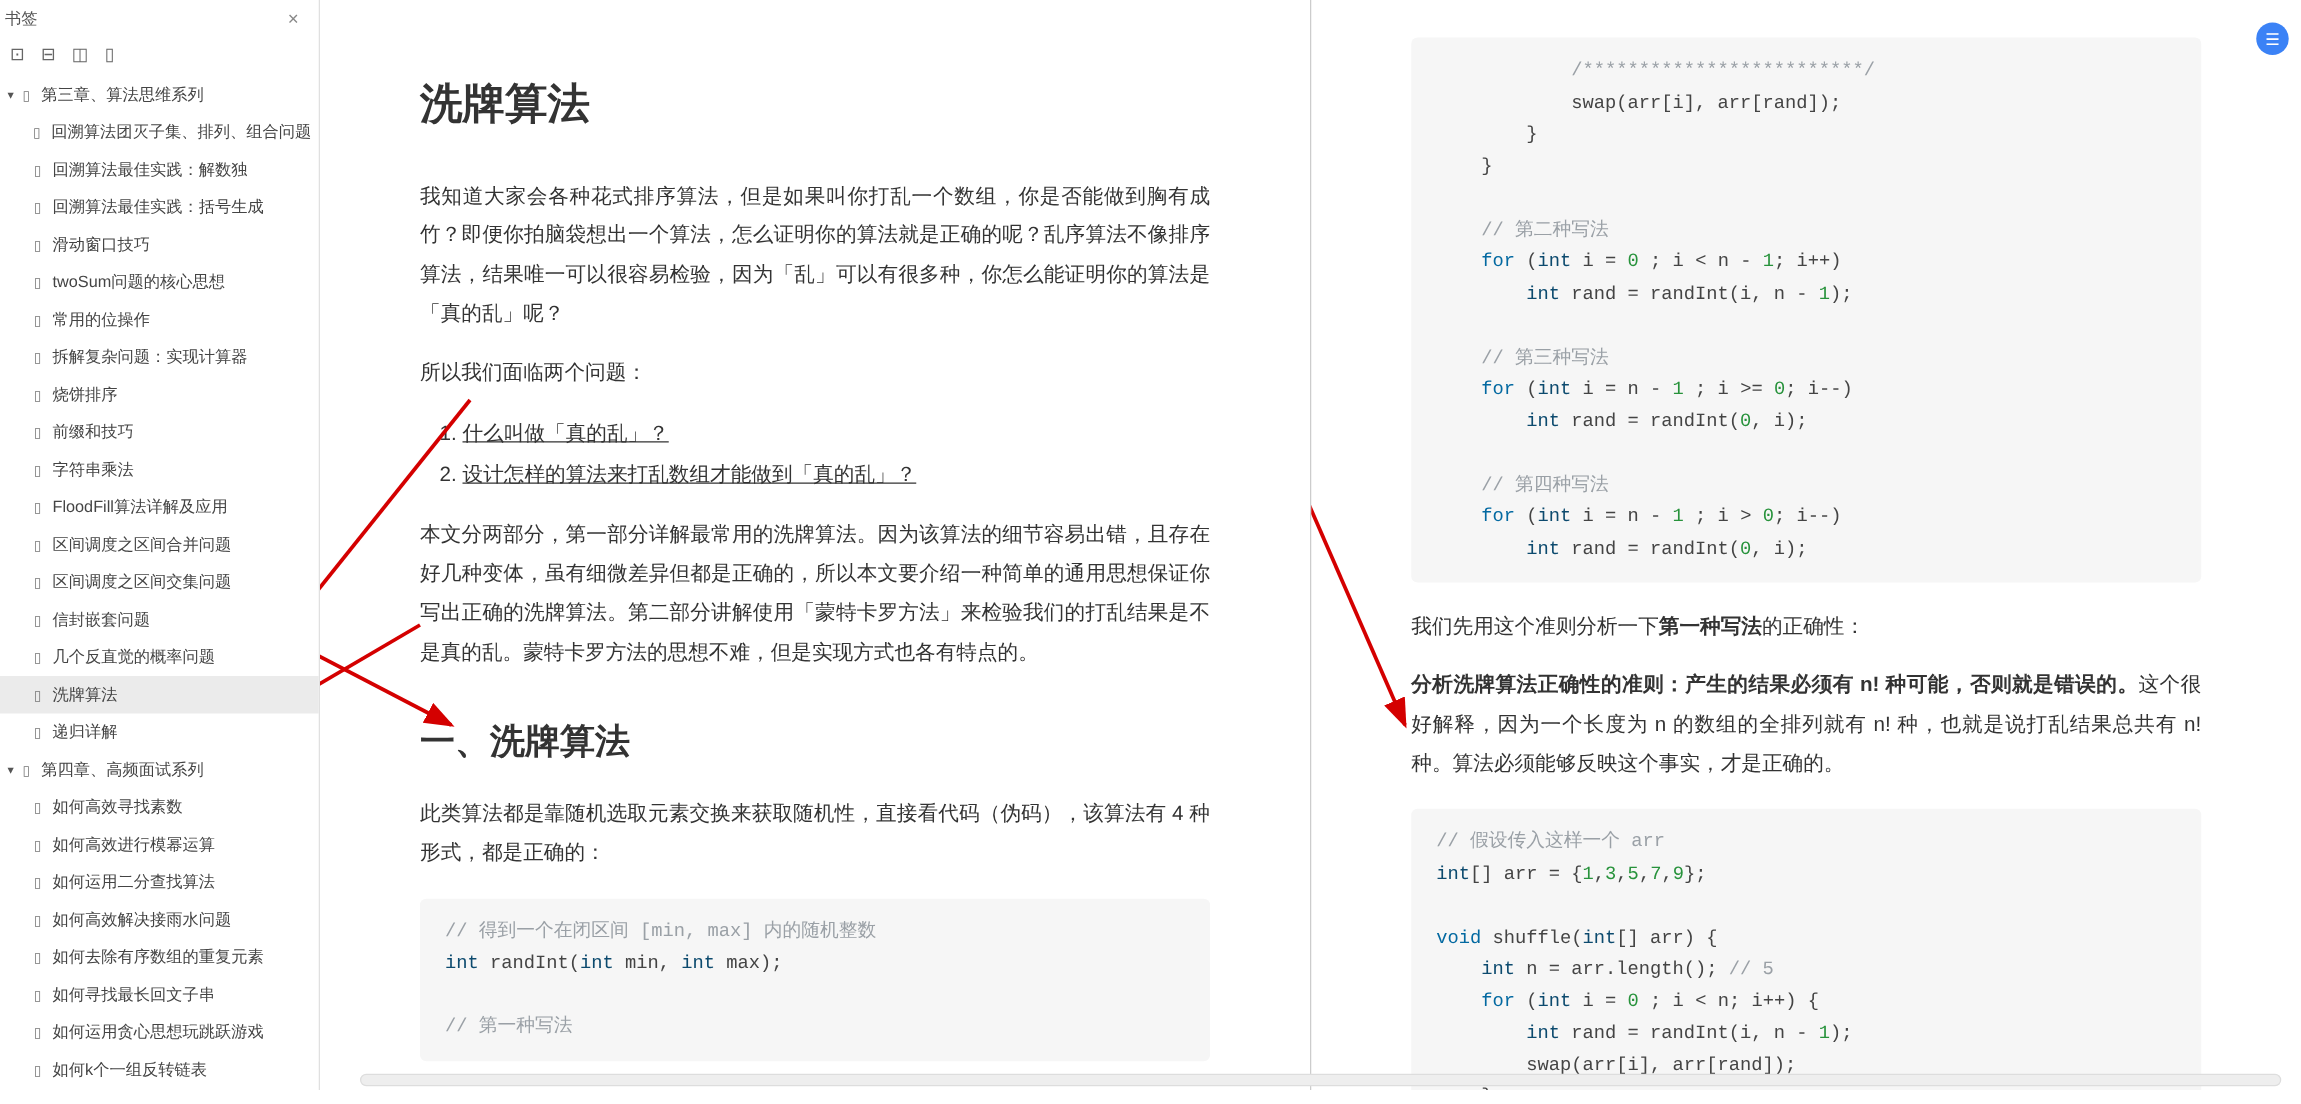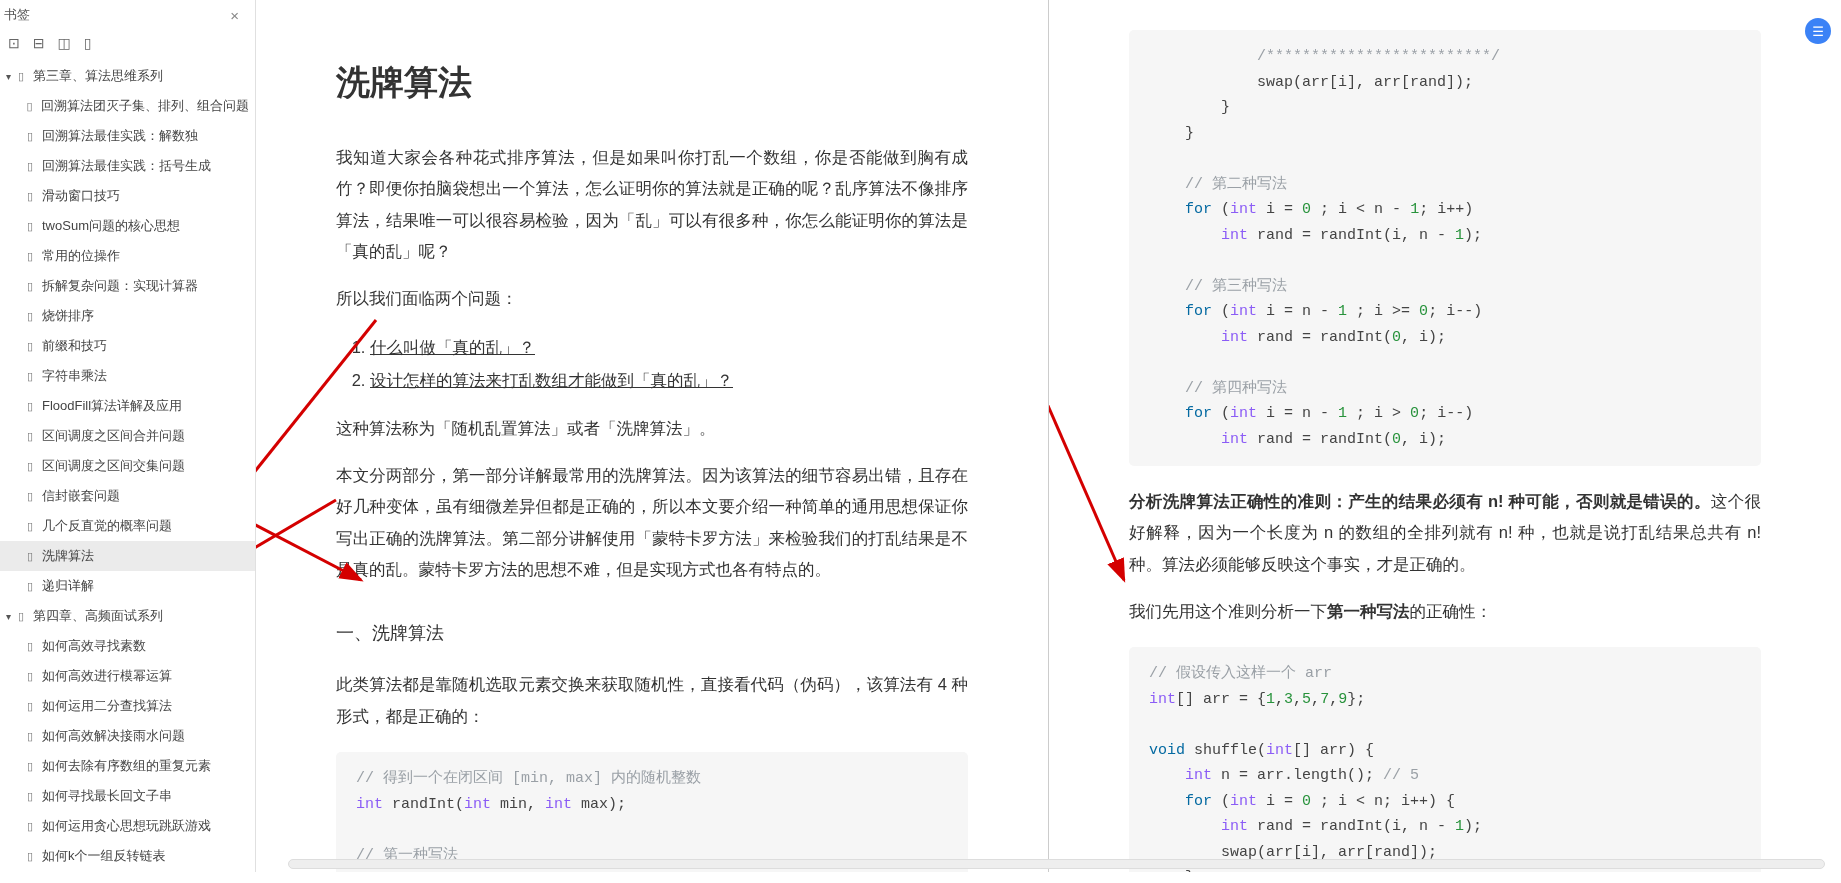--- a/index.html
+++ b/index.html
@@ -70,38 +70,38 @@
   position: relative;
 }
 .page {
   flex: 1;
   padding: 60px 80px 20px 80px;
   overflow: hidden;
   position: relative;
 }
 .divider { width: 1px; background: #ccc; }
 h1.title { font-size: 34px; font-weight: 700; margin-bottom: 36px; }
-h2.section { font-size: 18px; font-weight: 400; margin: 36px 0 24px; }
+h2.section { font-size: 28px; font-weight: 700; margin: 36px 0 24px; }
 p.para { font-size: 16.5px; line-height: 1.9; margin: 16px 0; text-align: justify; }
 ol.qs { margin: 14px 0 14px 34px; font-size: 16.5px; line-height: 2; text-decoration: underline; }
 .codeblock {
   background: #f6f6f6;
   border-radius: 5px;
   padding: 14px 20px;
   margin: 20px 0;
   font-family: "SF Mono", Consolas, "Courier New", monospace;
   font-size: 15px;
   line-height: 1.7;
   white-space: pre;
   color: #444;
   overflow-x: auto;
 }
 .c-comment { color: #9aa0a6; }
 .c-kw { color: #0369a1; }
-.c-type { color: #8b5cf6; }
+.c-type { color: #0c4a6e; }
 .c-num { color: #27923b; }
 strong { font-weight: 700; }
 
 .arrow {
   position: absolute;
   pointer-events: none;
 }
 
 .float-badge {
   position: absolute;
@@ -266,21 +266,20 @@
   <div class="reader">
 
     <div class="page">
       <h1 class="title">洗牌算法</h1>
       <p class="para">我知道大家会各种花式排序算法，但是如果叫你打乱一个数组，你是否能做到胸有成竹？即便你拍脑袋想出一个算法，怎么证明你的算法就是正确的呢？乱序算法不像排序算法，结果唯一可以很容易检验，因为「乱」可以有很多种，你怎么能证明你的算法是「真的乱」呢？</p>
       <p class="para">所以我们面临两个问题：</p>
       <ol class="qs">
         <li>什么叫做「真的乱」？</li>
         <li>设计怎样的算法来打乱数组才能做到「真的乱」？</li>
       </ol>
-      <p class="para">这种算法称为「随机乱置算法」或者「洗牌算法」。</p>
       <p class="para">本文分两部分，第一部分详解最常用的洗牌算法。因为该算法的细节容易出错，且存在好几种变体，虽有细微差异但都是正确的，所以本文要介绍一种简单的通用思想保证你写出正确的洗牌算法。第二部分讲解使用「蒙特卡罗方法」来检验我们的打乱结果是不是真的乱。蒙特卡罗方法的思想不难，但是实现方式也各有特点的。</p>
       <h2 class="section">一、洗牌算法</h2>
       <p class="para">此类算法都是靠随机选取元素交换来获取随机性，直接看代码（伪码），该算法有 4 种形式，都是正确的：</p>
       <div class="codeblock"><span class="c-comment">// 得到一个在闭区间 [min, max] 内的随机整数</span>
 <span class="c-type">int</span><span> randInt(</span><span class="c-type">int</span><span> min, </span><span class="c-type">int</span><span> max);</span>
 
 <span class="c-comment">// 第一种写法</span>
 </div>
 
       <svg class="arrow" style="left:-60px; top:310px;" width="200" height="240">
@@ -317,22 +316,22 @@
         <span class="c-type">int</span><span> rand = randInt(i, n - </span><span class="c-num">1</span><span>);</span>
 
     <span class="c-comment">// 第三种写法</span>
     <span class="c-kw">for</span><span> (</span><span class="c-type">int</span><span> i = n - </span><span class="c-num">1</span><span> ; i &gt;= </span><span class="c-num">0</span><span>; i--)</span>
         <span class="c-type">int</span><span> rand = randInt(</span><span class="c-num">0</span><span>, i);</span>
 
     <span class="c-comment">// 第四种写法</span>
     <span class="c-kw">for</span><span> (</span><span class="c-type">int</span><span> i = n - </span><span class="c-num">1</span><span> ; i &gt; </span><span class="c-num">0</span><span>; i--)</span>
         <span class="c-type">int</span><span> rand = randInt(</span><span class="c-num">0</span><span>, i);</span></div>
 
+      <p class="para"><span>我们先用这个准则分析一下</span><strong>第一种写法</strong><span>的正确性：</span></p>
       <p class="para"><strong>分析洗牌算法正确性的准则：产生的结果必须有 n! 种可能，否则就是错误的。</strong><span>这个很好解释，因为一个长度为 n 的数组的全排列就有 n! 种，也就是说打乱结果总共有 n! 种。算法必须能够反映这个事实，才是正确的。</span></p>
-      <p class="para"><span>我们先用这个准则分析一下</span><strong>第一种写法</strong><span>的正确性：</span></p>
 
       <div class="codeblock"><span class="c-comment">// 假设传入这样一个 arr</span>
 <span class="c-type">int</span><span>[] arr = {</span><span class="c-num">1</span><span>,</span><span class="c-num">3</span><span>,</span><span class="c-num">5</span><span>,</span><span class="c-num">7</span><span>,</span><span class="c-num">9</span><span>};</span>
 
 <span class="c-kw">void</span><span> shuffle(</span><span class="c-type">int</span><span>[] arr) {</span>
     <span class="c-type">int</span><span> n = arr.length(); </span><span class="c-comment">// 5</span>
     <span class="c-kw">for</span><span> (</span><span class="c-type">int</span><span> i = </span><span class="c-num">0</span><span> ; i &lt; n; i++) {</span>
         <span class="c-type">int</span><span> rand = randInt(i, n - </span><span class="c-num">1</span><span>);</span>
         <span>swap(arr[i], arr[rand]);</span>
     <span>}</span>

